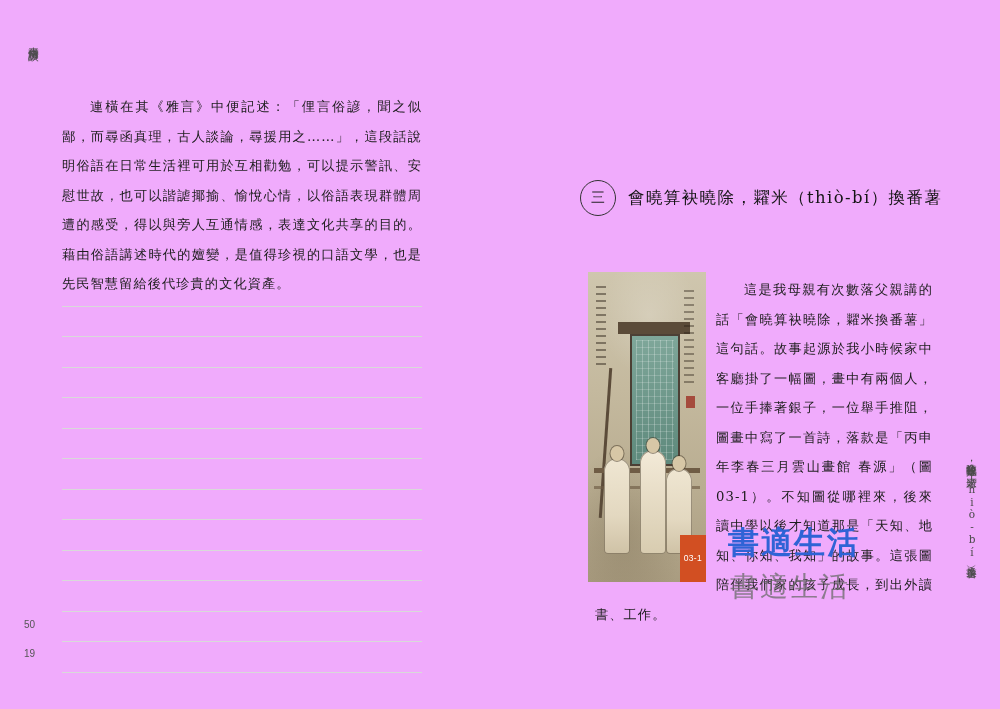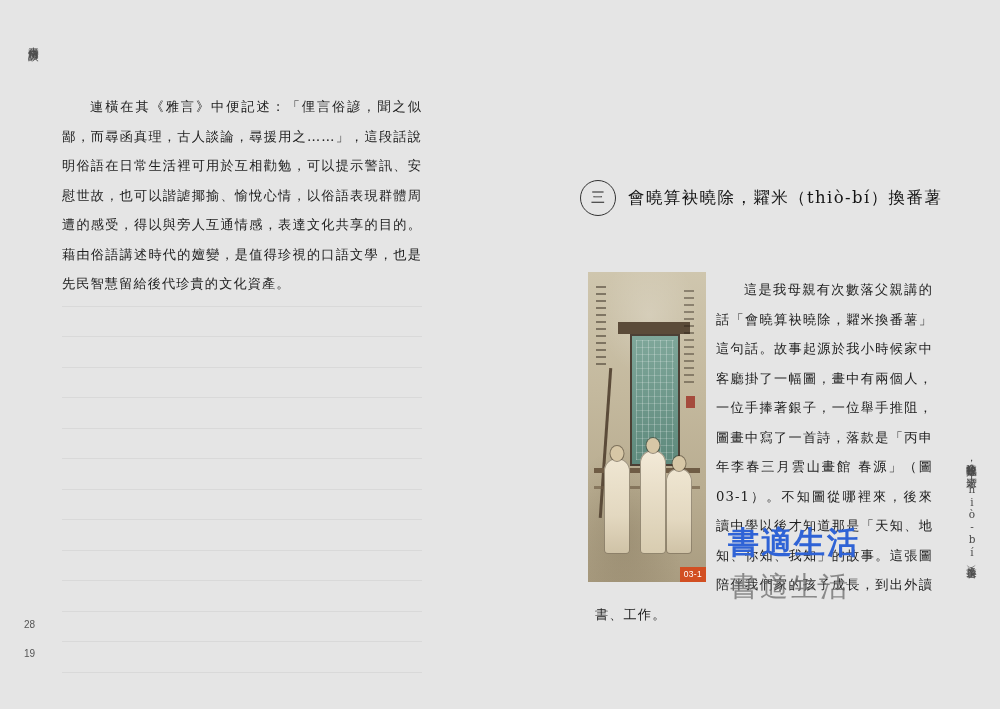--- a/index.html
+++ b/index.html
@@ -11,21 +11,21 @@
     width: 1000px;
     height: 709px;
     overflow: hidden;
     font-family: "DejaVu Serif", "Liberation Serif", serif;
     color: #231f20;
   }
   .spread {
     position: relative;
     width: 1000px;
     height: 709px;
-    background: #e5e5e5;
+    background: #f0abfc;
   }
 
   
   .page-left {
     position: absolute;
     left: 0; top: 0;
     width: 500px; height: 709px;
   }
   .page-right {
     position: absolute;
@@ -242,21 +242,21 @@
     opacity: .8;
   }
   .fig-tag {
     position: absolute;
     right: 0; bottom: 0;
     background: #d24f22;
     color: #fff;
     font-family: "Liberation Sans", sans-serif;
     font-size: 8.5px;
     line-height: 11px;
-    padding: 2px 4px;
+    padding: 18px 4px;
     letter-spacing: .3px;
   }
 
   
   .wm {
     position: absolute;
     font-family: Liberation Sans, sans-serif;
     font-weight: bold;
     color: #2a5fd0;
     letter-spacing: 2px;
@@ -297,21 +297,21 @@
       <div class="rule"></div>
       <div class="rule"></div>
       <div class="rule"></div>
       <div class="rule"></div>
       <div class="rule"></div>
       <div class="rule"></div>
       <div class="rule"></div>
       <div class="rule"></div>
     </div>
 
-    <div class="folio folio-38">28</div>
+    <div class="folio folio-38">50</div>
     <div class="folio folio-39">19</div>
   </div>
 
   <div class="page-right">
 
     <div class="section-head">
       <div class="sec-num">三</div>
       <div class="sec-title">會曉算袂曉除，糶米（thiò-bí）換番薯</div>
     </div>
 

